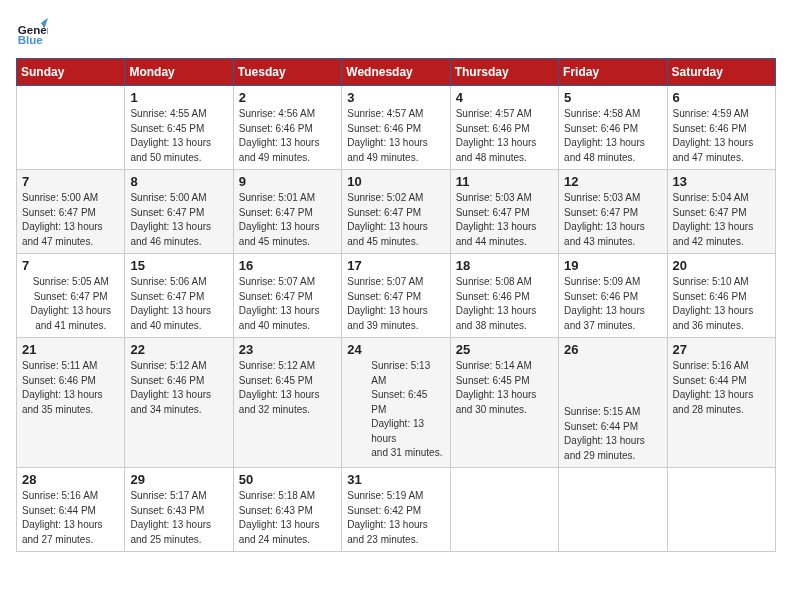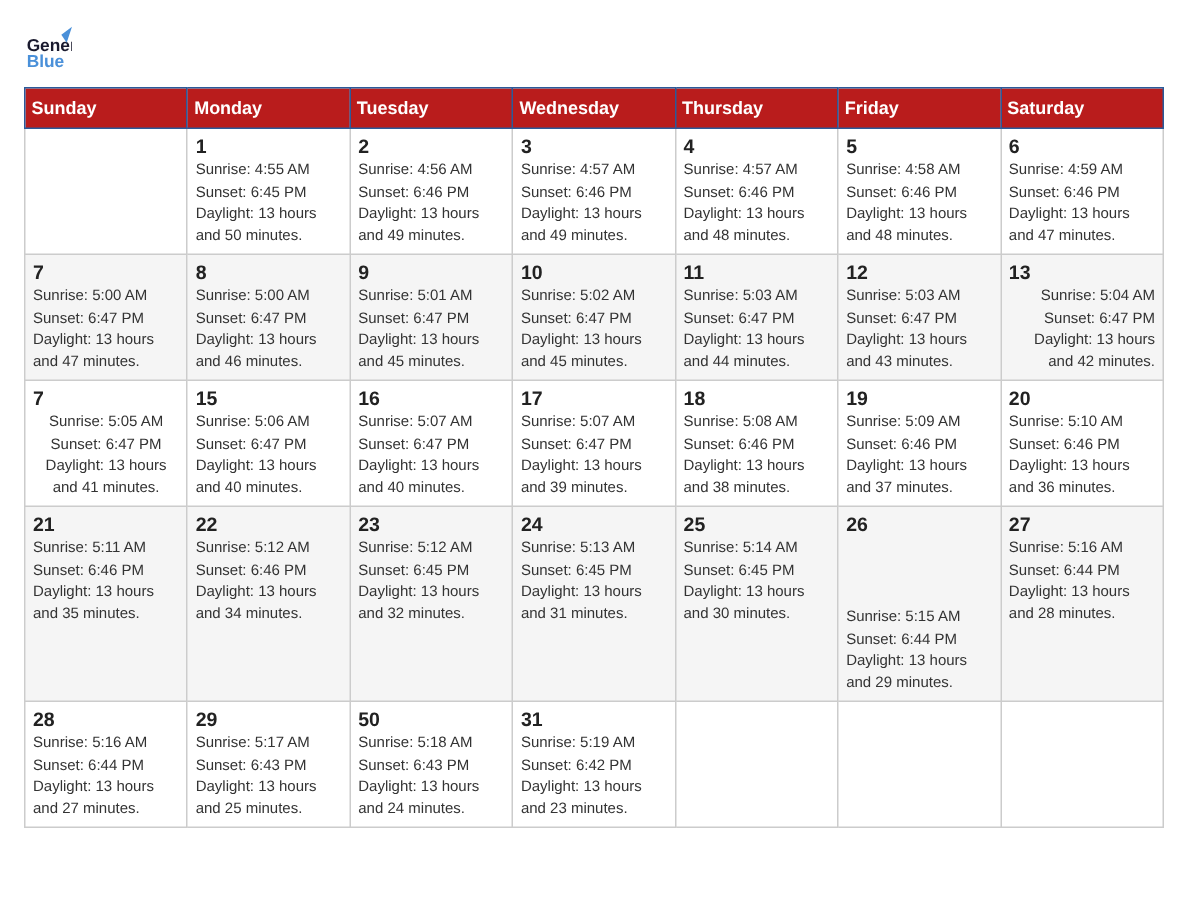--- a/index.html
+++ b/index.html
@@ -194,21 +194,21 @@
         </td>
         <td>
           <span class="day-number">12</span>
           <div class="day-info" style="white-space: pre-line;">Sunrise: 5:03 AM
 Sunset: 6:47 PM
 Daylight: 13 hours
 and 43 minutes.</div>
         </td>
         <td>
           <span class="day-number">13</span>
-          <div class="day-info" style="white-space: pre-line; text-align: right;">Sunrise: 5:04 AM
+          <div class="day-info" style="white-space: pre-line;">Sunrise: 5:04 AM
 Sunset: 6:47 PM
 Daylight: 13 hours
 and 42 minutes.</div>
         </td>
       </tr>
       <tr>
         <td>
           <span class="day-number">7</span>
           <div class="day-info" style="white-space: pre-line; text-align: center;">Sunrise: 5:05 AM
 Sunset: 6:47 PM
@@ -275,21 +275,21 @@
         </td>
         <td>
           <span class="day-number">23</span>
           <div class="day-info" style="white-space: pre-line;">Sunrise: 5:12 AM
 Sunset: 6:45 PM
 Daylight: 13 hours
 and 32 minutes.</div>
         </td>
         <td>
           <span class="day-number">24</span>
-          <div class="day-info" style="white-space: pre-line;">Sunrise: 5:13 AM
+          <div class="day-info" style="white-space: pre-line; margin-left: 24px;">Sunrise: 5:13 AM
 Sunset: 6:45 PM
 Daylight: 13 hours
 and 31 minutes.</div>
         </td>
         <td>
           <span class="day-number">25</span>
           <div class="day-info" style="white-space: pre-line;">Sunrise: 5:14 AM
 Sunset: 6:45 PM
 Daylight: 13 hours
 and 30 minutes.</div>

